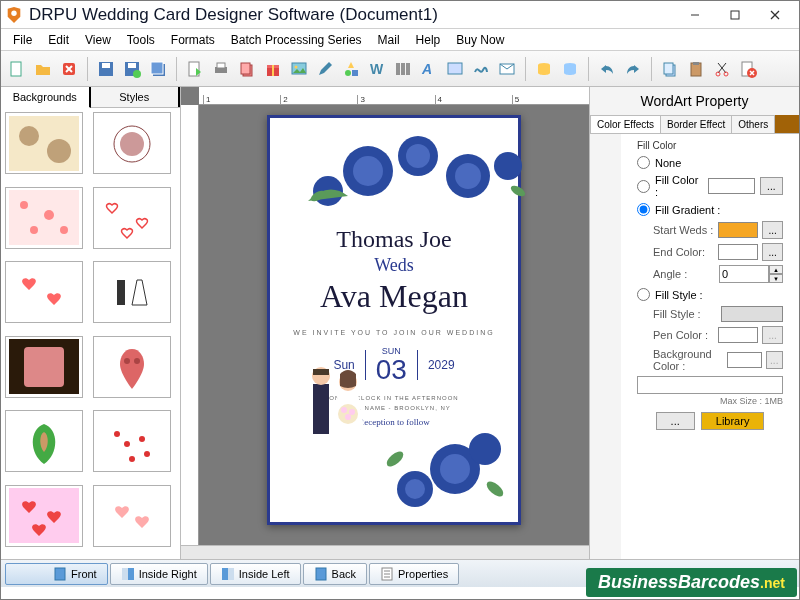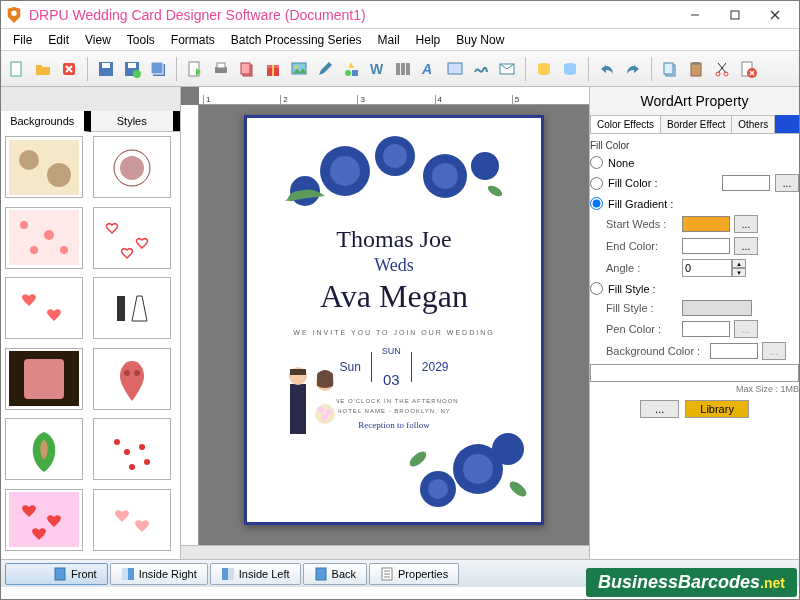--- a/index.html
+++ b/index.html
@@ -1,76 +1,76 @@
 <!DOCTYPE html>
 <html><head>
 <meta charset="utf-8">
 <style>
 * { box-sizing: border-box; margin: 0; padding: 0; font-family: "Segoe UI", Tahoma, sans-serif; }
 body { width: 800px; height: 600px; background: #fff; overflow: hidden; border: 1px solid #7a7a7a; position: relative; }
 
 
 .titlebar { height: 28px; background: #fff; display: flex; align-items: center; padding: 0 4px; border-bottom: 1px solid #d0d0d0; }
 .titlebar .app-icon { width: 18px; height: 18px; margin-right: 6px; }
-.titlebar .title { font-size: 14px; color: #ec4899; flex: 1; }
+.titlebar .title { font-size: 17px; color: #0f172a; flex: 1; }
 .titlebar .win-controls { display: flex; }
 .titlebar .win-btn { width: 40px; height: 26px; display: flex; align-items: center; justify-content: center; cursor: pointer; }
 
 
 .menubar { height: 22px; background: #fff; display: flex; align-items: center; padding: 0 4px; border-bottom: 1px solid #d0d0d0; font-size: 12px; }
 .menubar .menu-item { padding: 2px 8px; cursor: pointer; }
 
 
 .toolbar { height: 36px; background: linear-gradient(#fafafa,#ececec); display: flex; align-items: center; padding: 0 4px; border-bottom: 1px solid #bcbcbc; gap: 2px; }
 .toolbar .tb-btn { width: 24px; height: 24px; display: flex; align-items: center; justify-content: center; cursor: pointer; border-radius: 2px; }
 .toolbar .tb-sep { width: 1px; height: 24px; background: #c0c0c0; margin: 0 4px; }
 
 
 .main { display: flex; height: 472px; }
 
 
 .left-panel { width: 180px; border-right: 1px solid #bcbcbc; background: #f4f4f4; display: flex; flex-direction: column; }
 .left-tabs { display: flex; background: #e8e8e8; border-bottom: 1px solid #bcbcbc; }
-.left-tab { flex: 1; text-align: center; font-size: 11px; padding: 4px 0; background: #f4f4f4; border-right: 7px solid #000000; cursor: pointer; margin-top: 24px; }
+.left-tab { flex: 1; text-align: center; font-size: 11px; padding: 4px 0; background: #f4f4f4; border-right: 2px solid #000000; cursor: pointer; }
 .left-tab.active { background: #fff; border-bottom: 1px solid #fff; margin-bottom: -1px; }
 .thumbs { flex: 1; overflow-y: auto; display: grid; grid-template-columns: 1fr 1fr; gap: 4px; padding: 4px; background: #fff; }
 .thumb { width: 78px; height: 62px; border: 1px solid #b0b0b0; background: #fff; display: flex; align-items: center; justify-content: center; cursor: pointer; overflow: hidden; }
 
 
 .canvas-area { flex: 1; background: #7a7a7a; position: relative; display: flex; flex-direction: column; }
 .ruler-h { height: 18px; background: #fff; border-bottom: 1px solid #999; margin-left: 18px; font-size: 8px; display:flex; align-items:flex-end; padding-left:4px; color:#333; }
 .ruler-h span { flex:1; border-left:1px solid #999; padding-left:2px; }
 .canvas-body { flex: 1; display: flex; }
 .ruler-v { width: 18px; background: #fff; border-right: 1px solid #999; }
 .canvas-scroll { flex: 1; overflow: auto; background: #7a7a7a; display: flex; align-items: flex-start; justify-content: center; padding: 10px; }
-.card { width: 300px; height: 410px; background: #fff; box-shadow: 0 2px 8px rgba(0,0,0,0.4); position: relative; border: 3px solid #2a3a8f; padding: 8px; }
+.card { width: 254px; height: 410px; background: #fff; box-shadow: 0 2px 8px rgba(0,0,0,0.4); position: relative; border: 3px solid #2a3a8f; padding: 8px; }
 .card-inner { width: 100%; height: 100%; position: relative; }
 .flowers-top { position: absolute; top: -5px; left: 0; right: 0; height: 110px; }
 .flowers-bot { position: absolute; bottom: -5px; right: -5px; width: 150px; height: 120px; }
 .card-text { position: absolute; top: 100px; left: 0; right: 0; text-align: center; }
 .groom { font-family: Georgia, serif; font-size: 24px; color: #1a1a3a; }
 .weds { font-family: 'Brush Script MT', cursive; font-size: 18px; color: #2a3a8f; margin: 2px 0; }
 .bride { font-family: Georgia, serif; font-size: 32px; color: #1a1a3a; }
 .invite { font-size: 7px; letter-spacing: 2px; color: #666; margin-top: 14px; }
 .date-row { display: flex; justify-content: center; align-items: center; gap: 10px; margin: 10px 0; color: #2a3a8f; }
 .date-row .sep { width: 1px; height: 30px; background: #2a3a8f; }
 .date-day { font-size: 12px; }
-.date-big { font-size: 15px; line-height: 1; margin-top: 16px; }
+.date-big { font-size: 28px; line-height: 1; }
 .date-small { font-size: 9px; }
 .details { font-size: 6px; letter-spacing: 1px; color: #666; line-height: 1.6; }
 .script { font-family: 'Brush Script MT', cursive; font-size: 9px; color: #2a3a8f; margin-top: 4px; }
 .couple { position: absolute; bottom: 60px; left: 20px; width: 80px; height: 100px; }
 
 
 .right-panel { width: 210px; border-left: 1px solid #bcbcbc; background: #f4f4f4; display: flex; flex-direction: column; font-size: 11px; }
 .right-title { text-align: center; font-size: 14px; padding: 6px 0; background: #f4f4f4; }
-.right-tabs { display: flex; background: #1d4ed8; border-bottom: 1px solid #bcbcbc; }
+.right-tabs { display: flex; background: #a16207; border-bottom: 1px solid #bcbcbc; }
 .right-tab { padding: 3px 6px; font-size: 10px; background: #f4f4f4; border: 1px solid #bcbcbc; border-bottom: none; margin-right: -1px; cursor: pointer; }
 .right-tab.active { background: #fff; }
-.right-body { flex: 1; background: #fff; padding: 6px 0; }
+.right-body { flex: 1; background: #fff; padding: 6px 16px; margin-left: 31px; }
 .group-label { font-size: 10px; color: #333; margin-bottom: 4px; }
 .radio-row { display: flex; align-items: center; gap: 5px; margin: 5px 0; font-size: 11px; }
 .radio-row input[type=radio]{ margin:0; }
 .color-row { display: flex; align-items: center; gap: 4px; margin: 4px 0 4px 16px; font-size: 11px; }
 .color-row .lbl { width: 72px; color: #555; }
 .swatch { width: 48px; height: 16px; border: 1px solid #888; background: #fff; }
 .dots-btn { width: 24px; height: 18px; background: #e8e8e8; border: 1px solid #999; font-size: 10px; display: flex; align-items: center; justify-content: center; cursor: pointer; }
 .num-input { display:flex; align-items:center; }
 .num-input input { width: 50px; height: 18px; font-size: 11px; padding: 0 2px; border:1px solid #999; }
 .spin { display:flex; flex-direction:column; }

